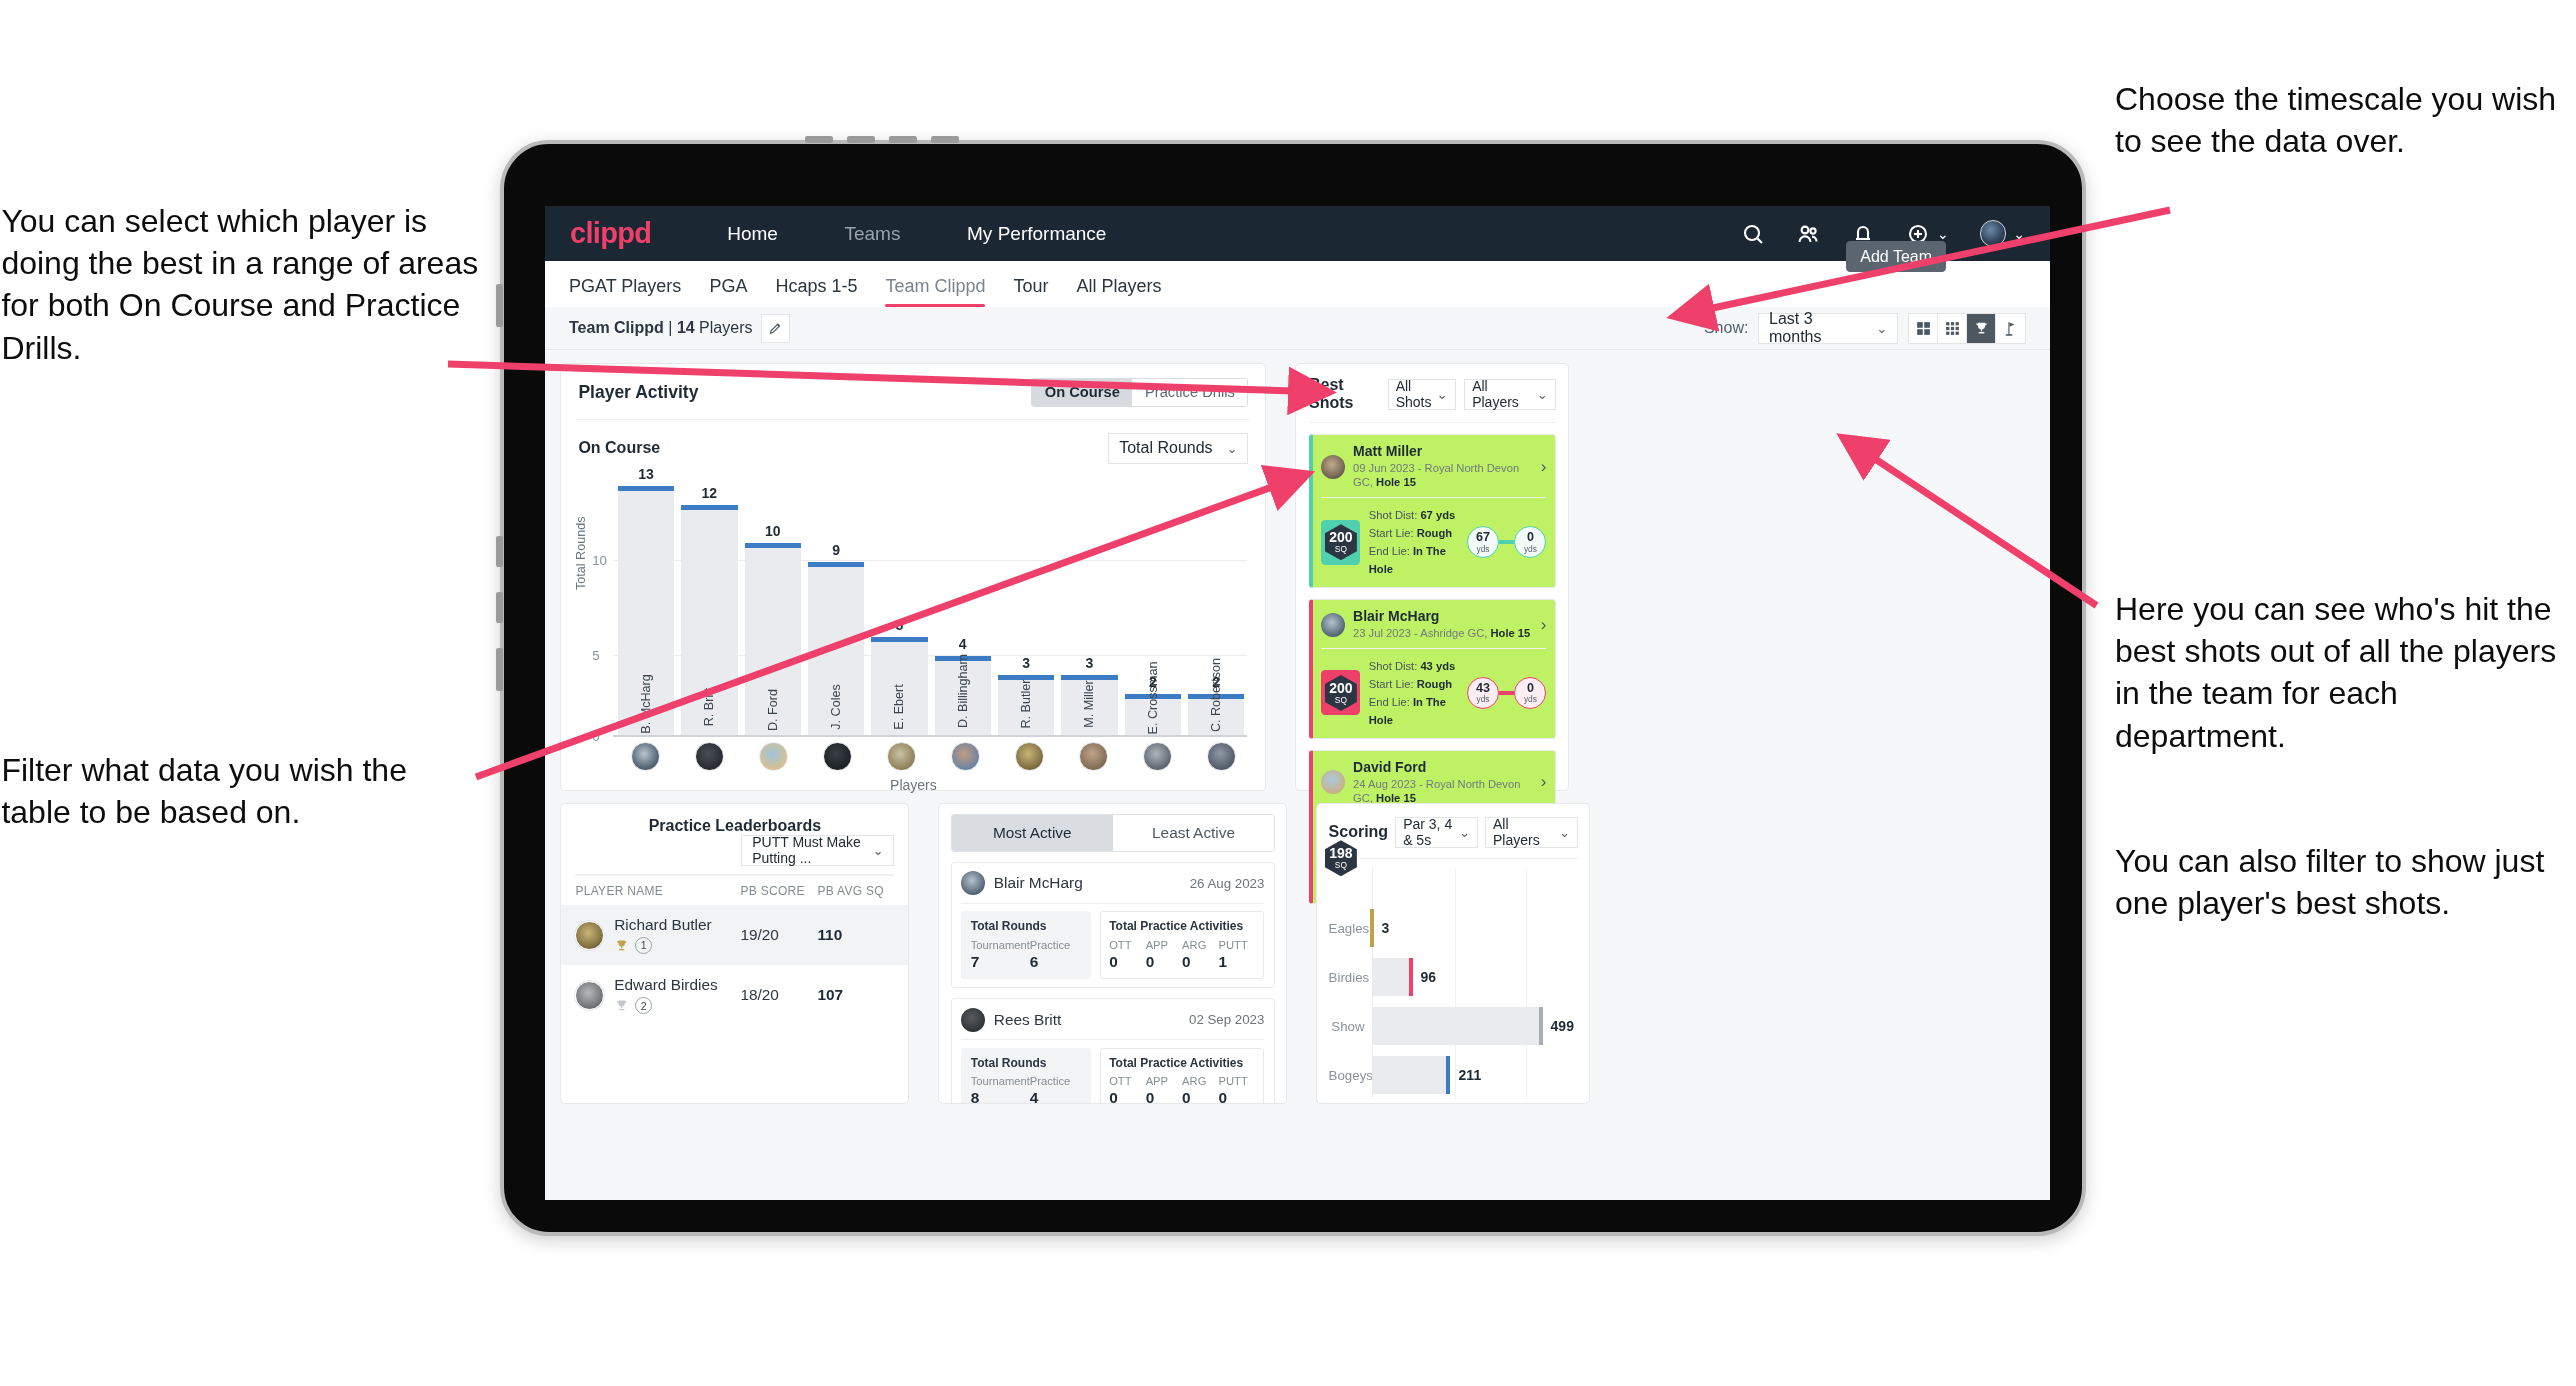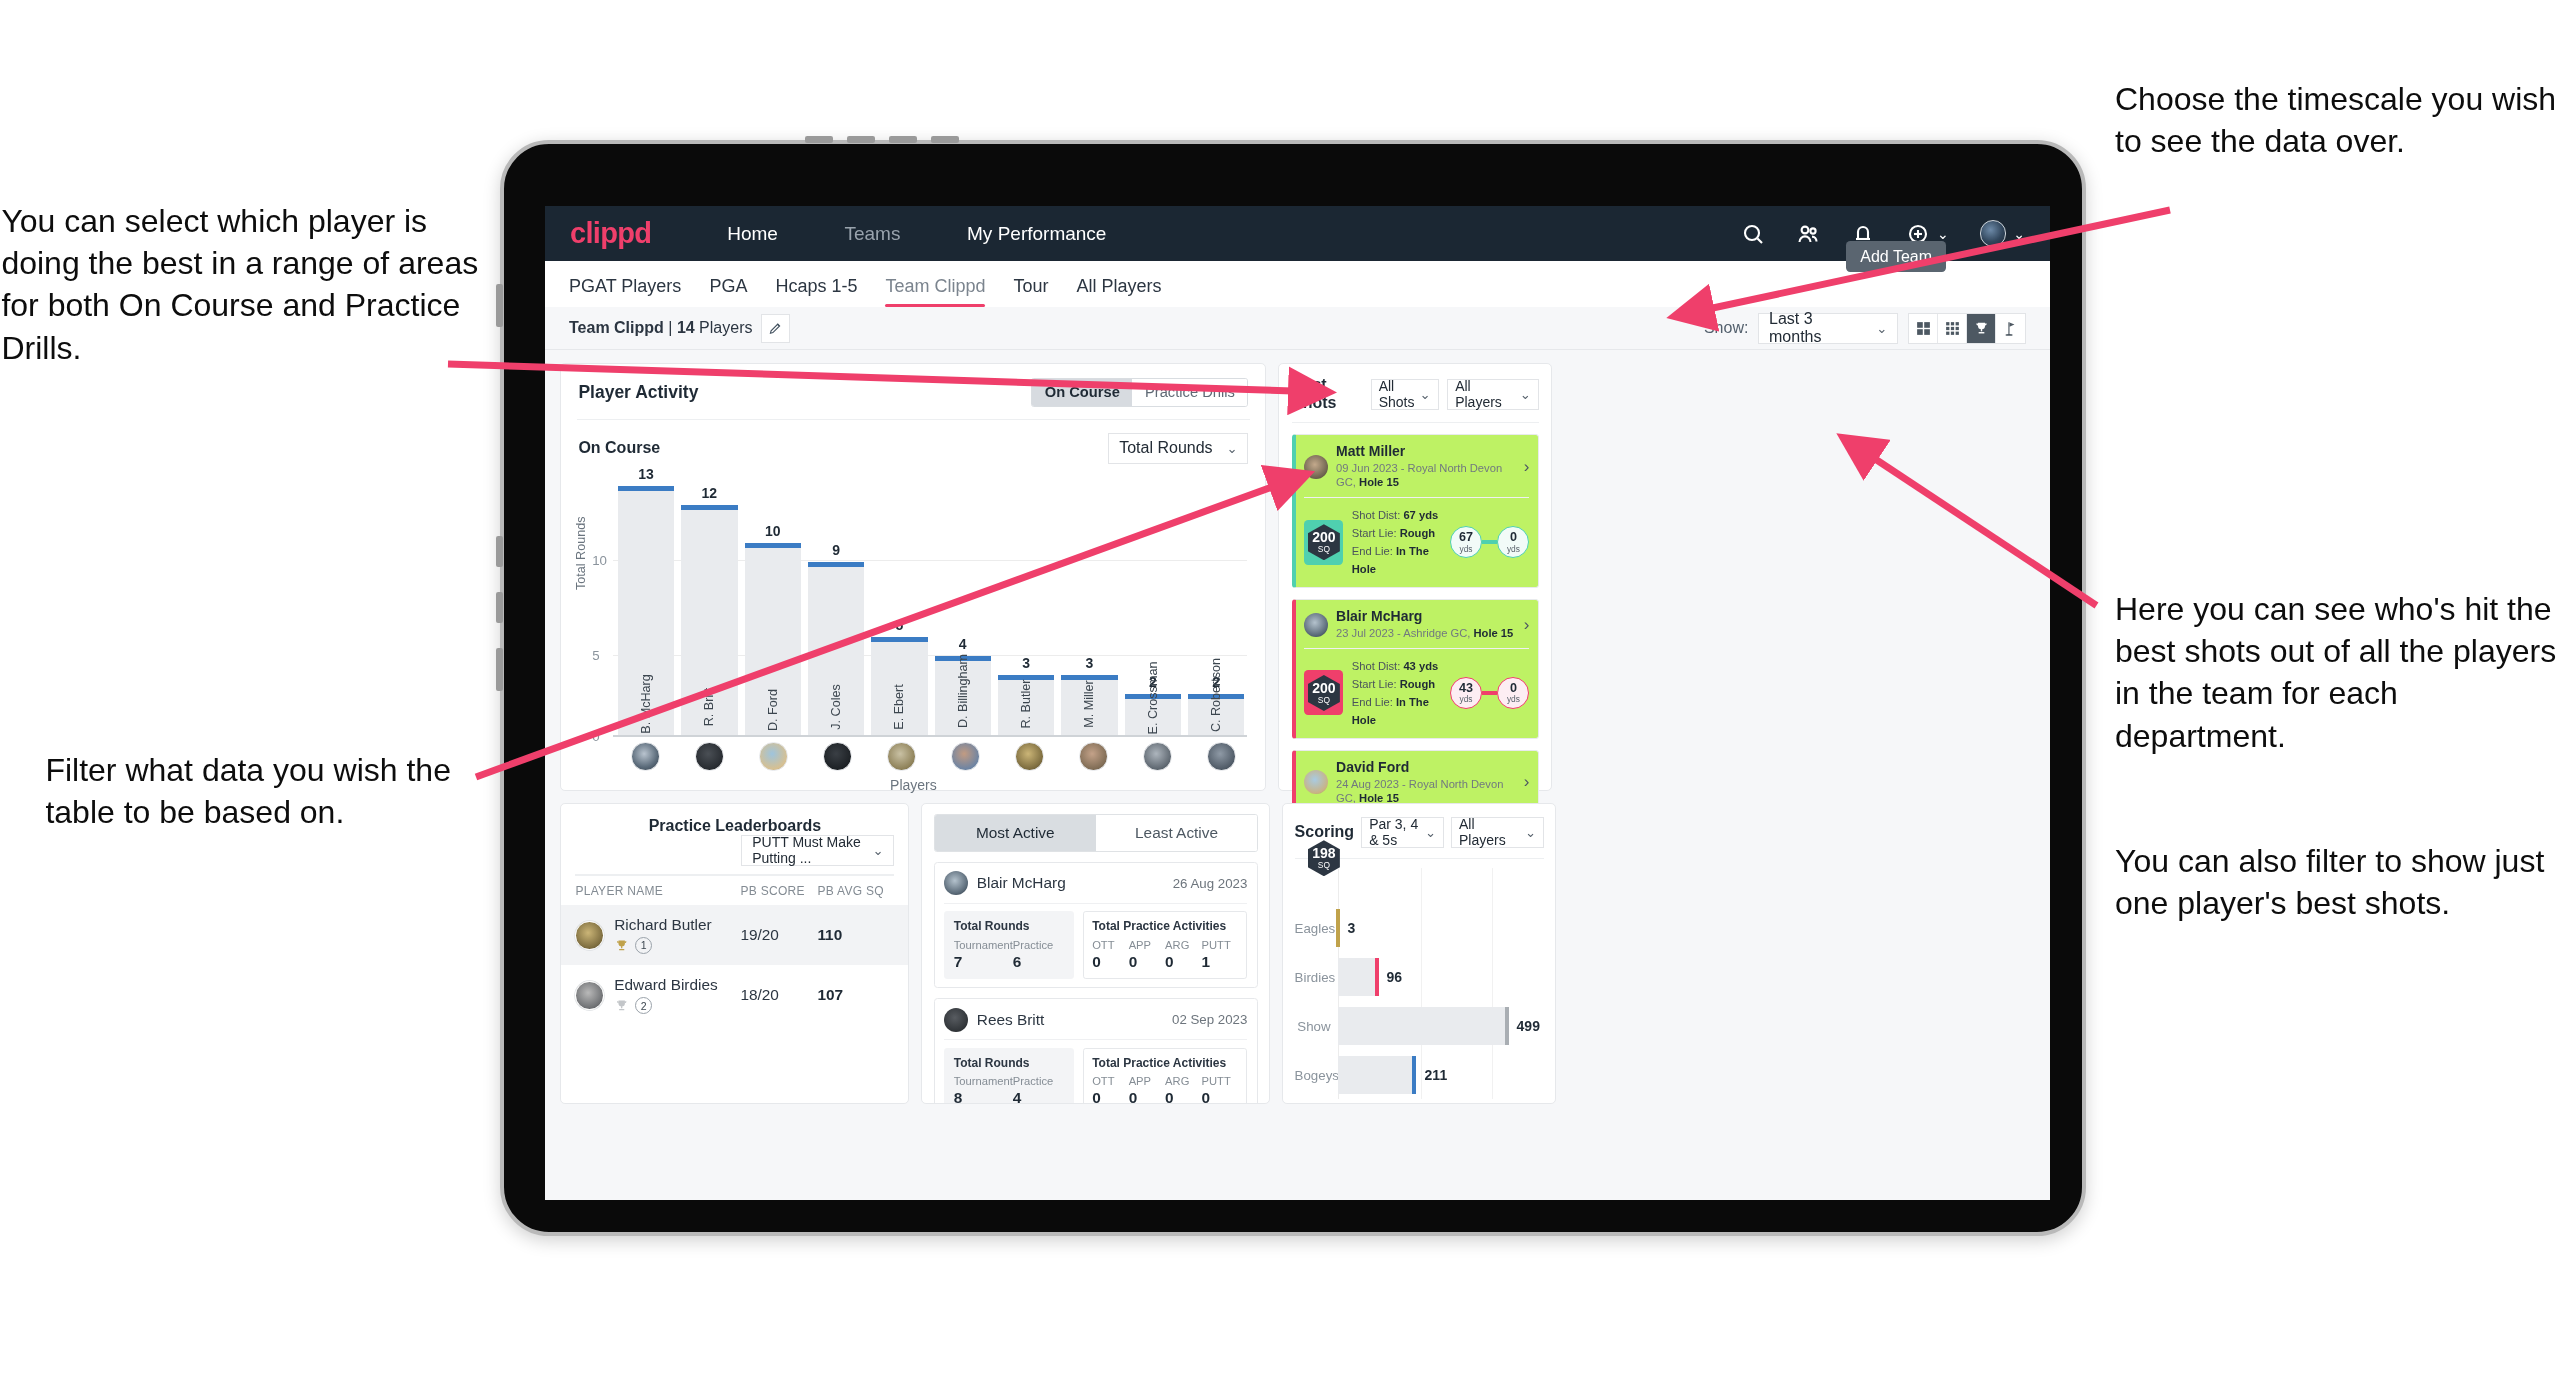--- a/index.html
+++ b/index.html
@@ -13,21 +13,21 @@
 
   
   .anno {
     position: absolute;
     font-size: 32px;
     line-height: 1.32;
     color: #0d0d0d;
     font-family: "Liberation Sans", sans-serif;
   }
   #anno-left-top   { left: 1.4px;    top: 200px;  width: 490px; }
-  #anno-left-bot   { left: 1.4px;    top: 749px; width: 483px; padding-left: 44px; }
+  #anno-left-bot   { left: 1.4px;    top: 749px; width: 483px; }
   #anno-right-top  { left: 2115px; top: 78px;  width: 448px; }
   #anno-right-mid  { left: 2115px; top: 588px;  width: 455px; }
   #anno-right-bot  { left: 2115px; top: 840px; width: 455px; }
 
   svg.arrows { position: absolute; left: 0; top: 0; width: 2576px; height: 1386px; pointer-events: none; z-index: 40; }
 
   
   #tablet {
     position: absolute;
     left: 500px; top: 140px;
@@ -112,21 +112,21 @@
   .sel .chev { font-size:13.3px; color:#56616c; margin-left:11.2px; }
   #timesel { width:140px; }
   #viewtoggle { display:flex; border:0.7px solid #e2e4e7; background:#fff; height:31px; }
   .vbtn { width:29px; display:flex; align-items:center; justify-content:center; border-right:0.7px solid #e6e8eb; }
   .vbtn:last-child { border-right:none; }
   .vbtn.on { background:#4d5862; }
   .vbtn svg { width:17px; height:17px; }
 
   
   #content { padding: 12.6px 15.4px; display:flex; flex-direction:column; gap:12.6px; }
-  .row { display:flex; gap:12px; }
+  .row { display:flex; gap:29px; }
   .card { background:#fff; border:0.7px solid #e6e8eb; border-radius:4.9px; }
 
   .card-head { display:flex; align-items:center; padding: 14px 17px 12.6px 17px; }
   .card-title { font-size:17.5px; font-weight:700; color:#1f2a35; }
 
   
   #pa-card { width: 706px; height: 428px; position:relative; }
   #pa-toggle { margin-left:auto; display:flex; border:0.7px solid #d9dde1; border-radius:2.8px; overflow:hidden; }
   #pa-toggle div { font-size:14.7px; padding:5.6px 12.6px; color:#5f6a75; background:#fff; }
   #pa-toggle div.on { background:#d7dbe0; color:#1f2a35; font-weight:700; }

